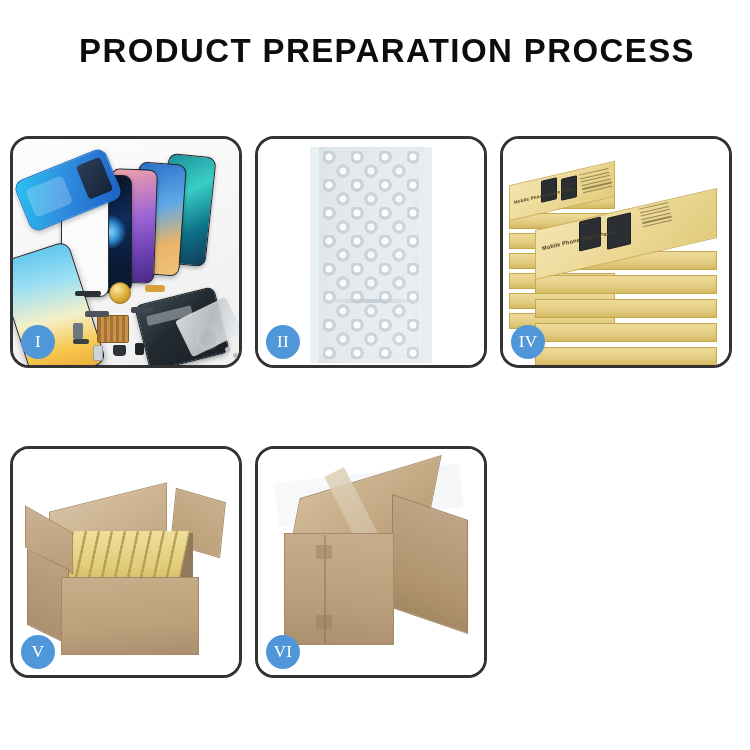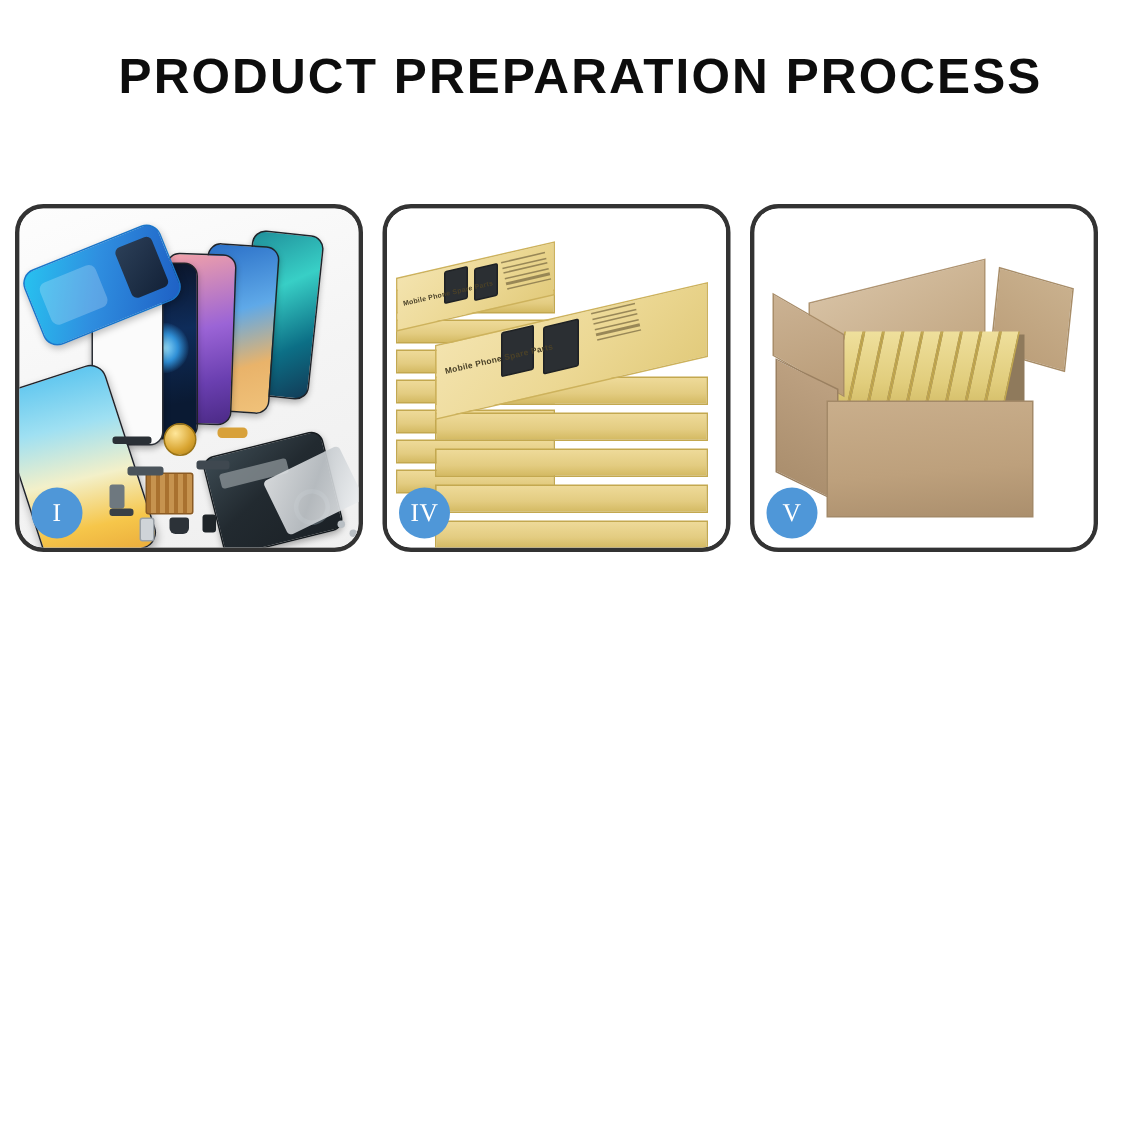--- a/index.html
+++ b/index.html
@@ -384,20 +384,30 @@
       <div class="part pt7"></div>
         <div class="part pt8"></div>
         <div class="part pt9"></div>
       <div class="part pt10"></div>
         <div class="part pt11"></div>
       <div class="tweezer"></div>
     </div>
     <div class="badge">I</div>
   </div>
 
+  <div class="panel">
+    <div class="panel-media">
+      <div class="p2-bg"></div>
+      <div class="bubblewrap">
+        <div class="bubbles"></div>
+        <div class="bw-seam"></div>
+      </div>
+    </div>
+    <div class="badge">II</div>
+  </div>
 
 
   <div class="panel">
     <div class="panel-media">
       <div class="p4-bg"></div>
       <div class="stack">
 
         <div class="sbox c7"></div>
           <div class="sbox c6"></div>
           <div class="sbox c5"></div>
@@ -457,14 +467,28 @@
           <i style="left:93px;"></i>
           <i style="left:106px;"></i>
       </div>
       <div class="v-flapL"></div>
       <div class="v-side"></div>
       <div class="v-front"></div>
     </div>
     <div class="badge">V</div>
   </div>
 
+  <div class="panel">
+    <div class="panel-media">
+      <div class="p6-bg"></div>
+      <div class="s-wrap"></div>
+      <div class="s-top"></div>
+      <div class="s-tape"></div>
+      <div class="s-right"></div>
+      <div class="s-front"></div>
+      <div class="s-seam"></div>
+      <div class="s-tab1"></div>
+      <div class="s-tab2"></div>
+    </div>
+    <div class="badge">VI</div>
+  </div>
 
 </div>
 
 </body></html>

